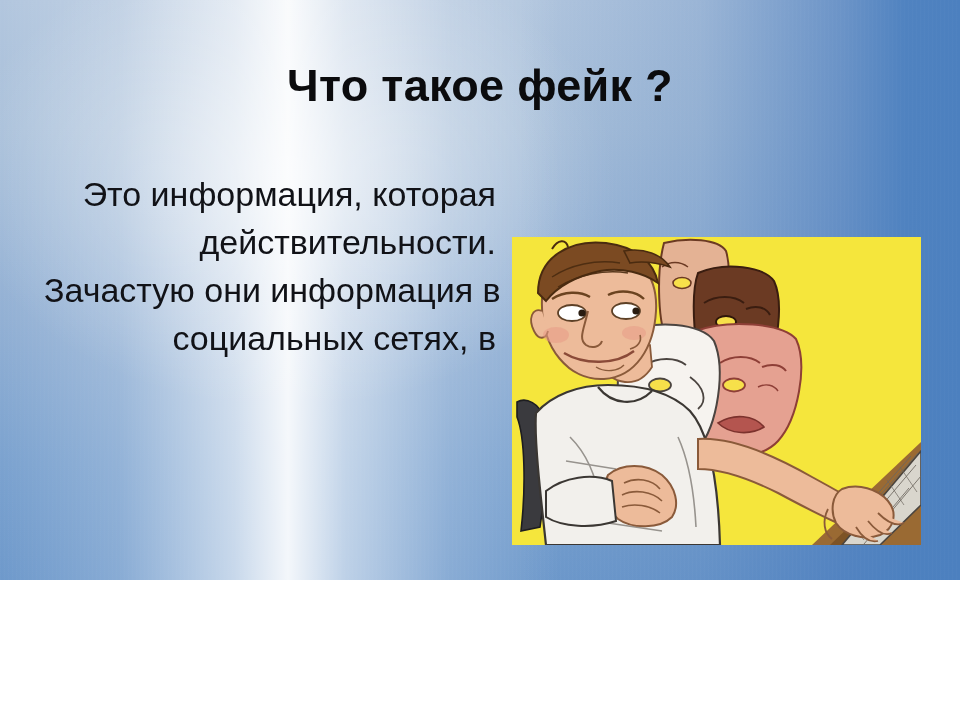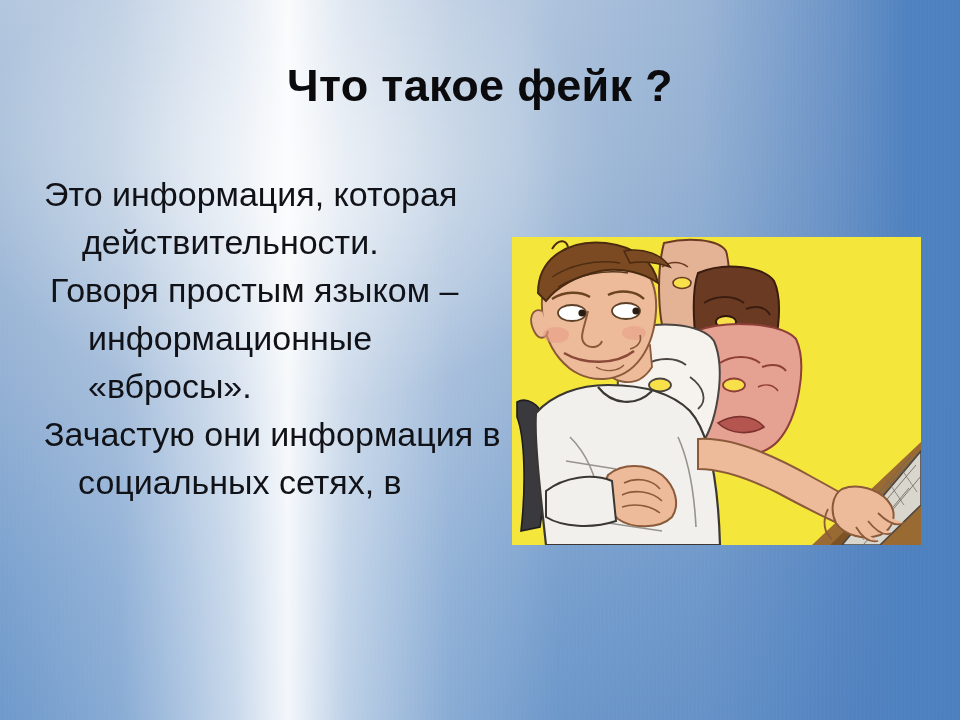--- a/index.html
+++ b/index.html
@@ -10,21 +10,21 @@
     width: 960px;
     height: 720px;
     overflow: hidden;
     font-family: "Liberation Sans", sans-serif;
   }
 
   
   #slide {
     position: relative;
     width: 960px;
-    height: 720px;
+    height: 580px;
     overflow: hidden;
     background: #5a8bc4;
   }
 
   
   .bg-base {
     position: absolute;
     inset: 0;
     background: linear-gradient(180deg, #b2c6de 0%, #a9c0da 22%, #92b0d4 55%, #7ba2cf 80%, #6e99cb 100%);
   }
@@ -89,21 +89,21 @@
   #body-text {
     position: absolute;
     left: 44px;
     top: 170px;
     width: 452px;
   }
   .para {
     color: #111217;
     font-size: 34px;
     line-height: 48px;
-    text-align: left;
+    text-align: right;
   }
   .para .ln {
     display: block;
     white-space: nowrap;
   }
   .para .ln.indent {
     padding-left: 38px;
   }
   .para .ln.indent-sm {
     padding-left: 34px;
@@ -137,25 +137,20 @@
 
   <div id="title">Что такое фейк ?</div>
 
   <div id="body-text">
 
     <div class="para p1">
       <span class="ln">Это информация, которая</span>
       <span class="ln indent">действительности.</span>
     </div>
 
-    <div class="para p2">
-      <span class="ln">Говоря простым языком –</span>
-      <span class="ln indent">информационные</span>
-      <span class="ln indent">«вбросы».</span>
-    </div>
 
     <div class="para p3">
       <span class="ln">Зачастую они информация в</span>
       <span class="ln indent-sm">социальных сетях, в</span>
     </div>
 
   </div>
 
   <div id="illustration">
     <svg class="ill-svg" viewBox="0 0 409 308" preserveAspectRatio="none">

